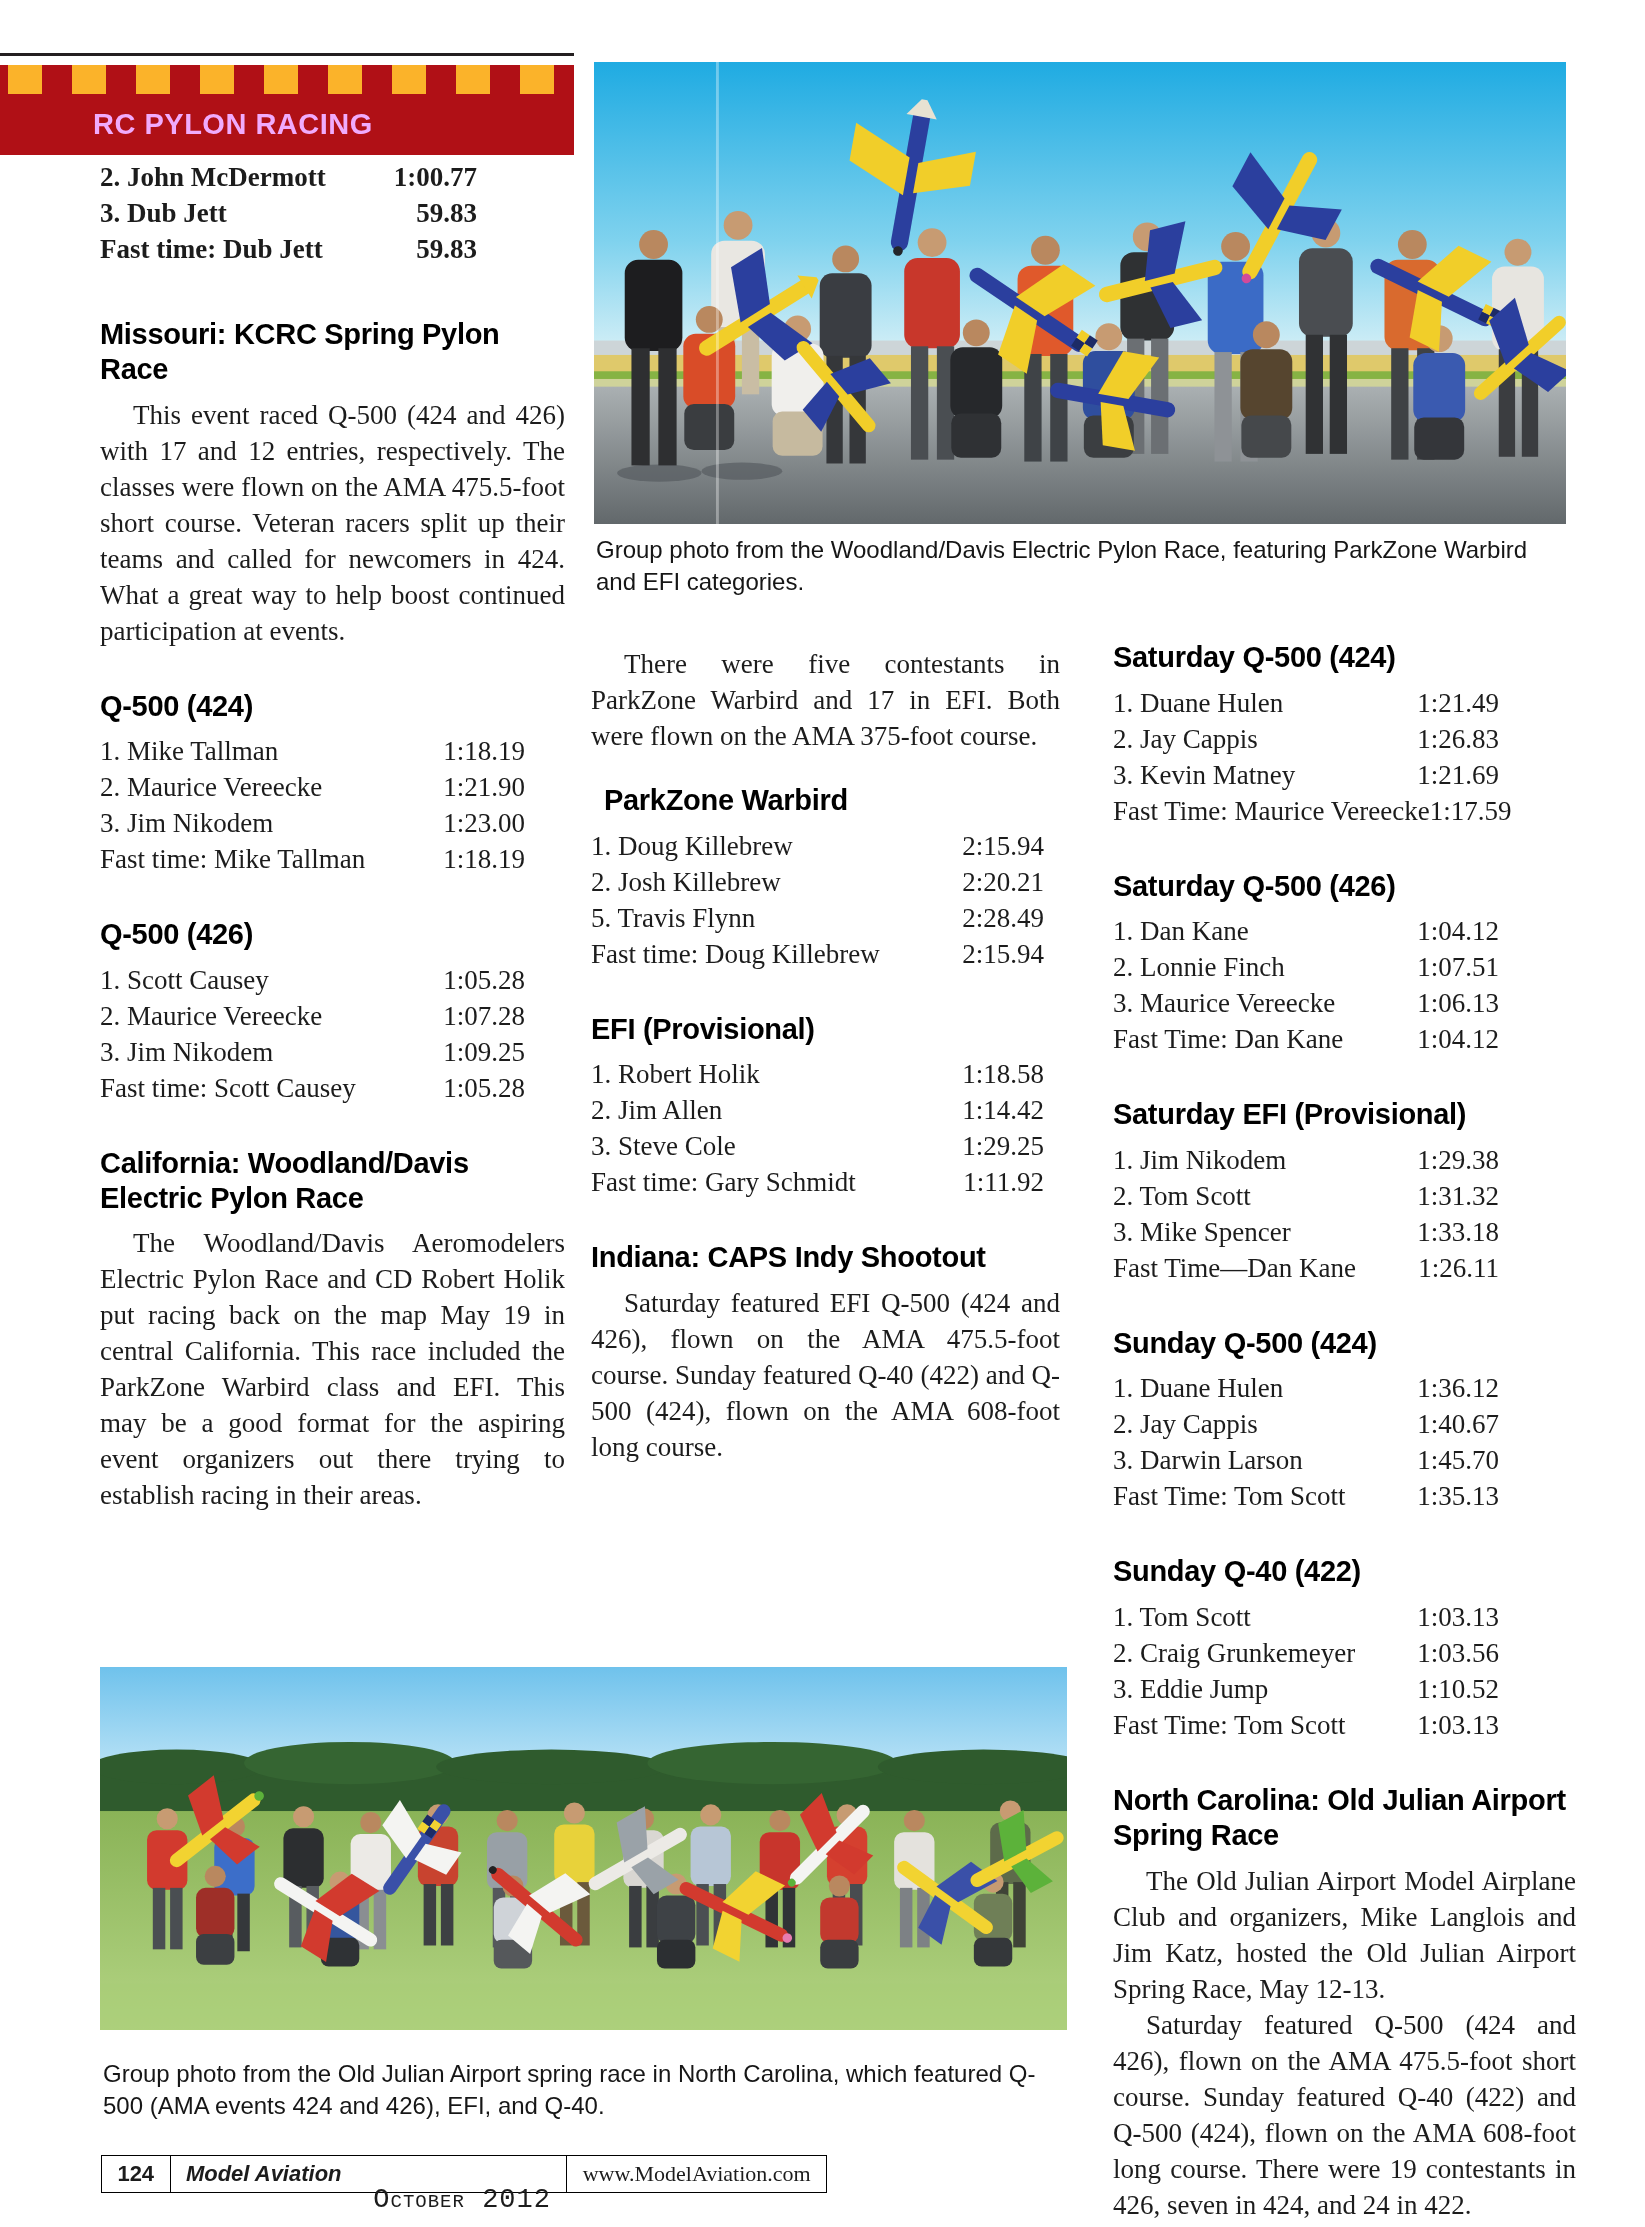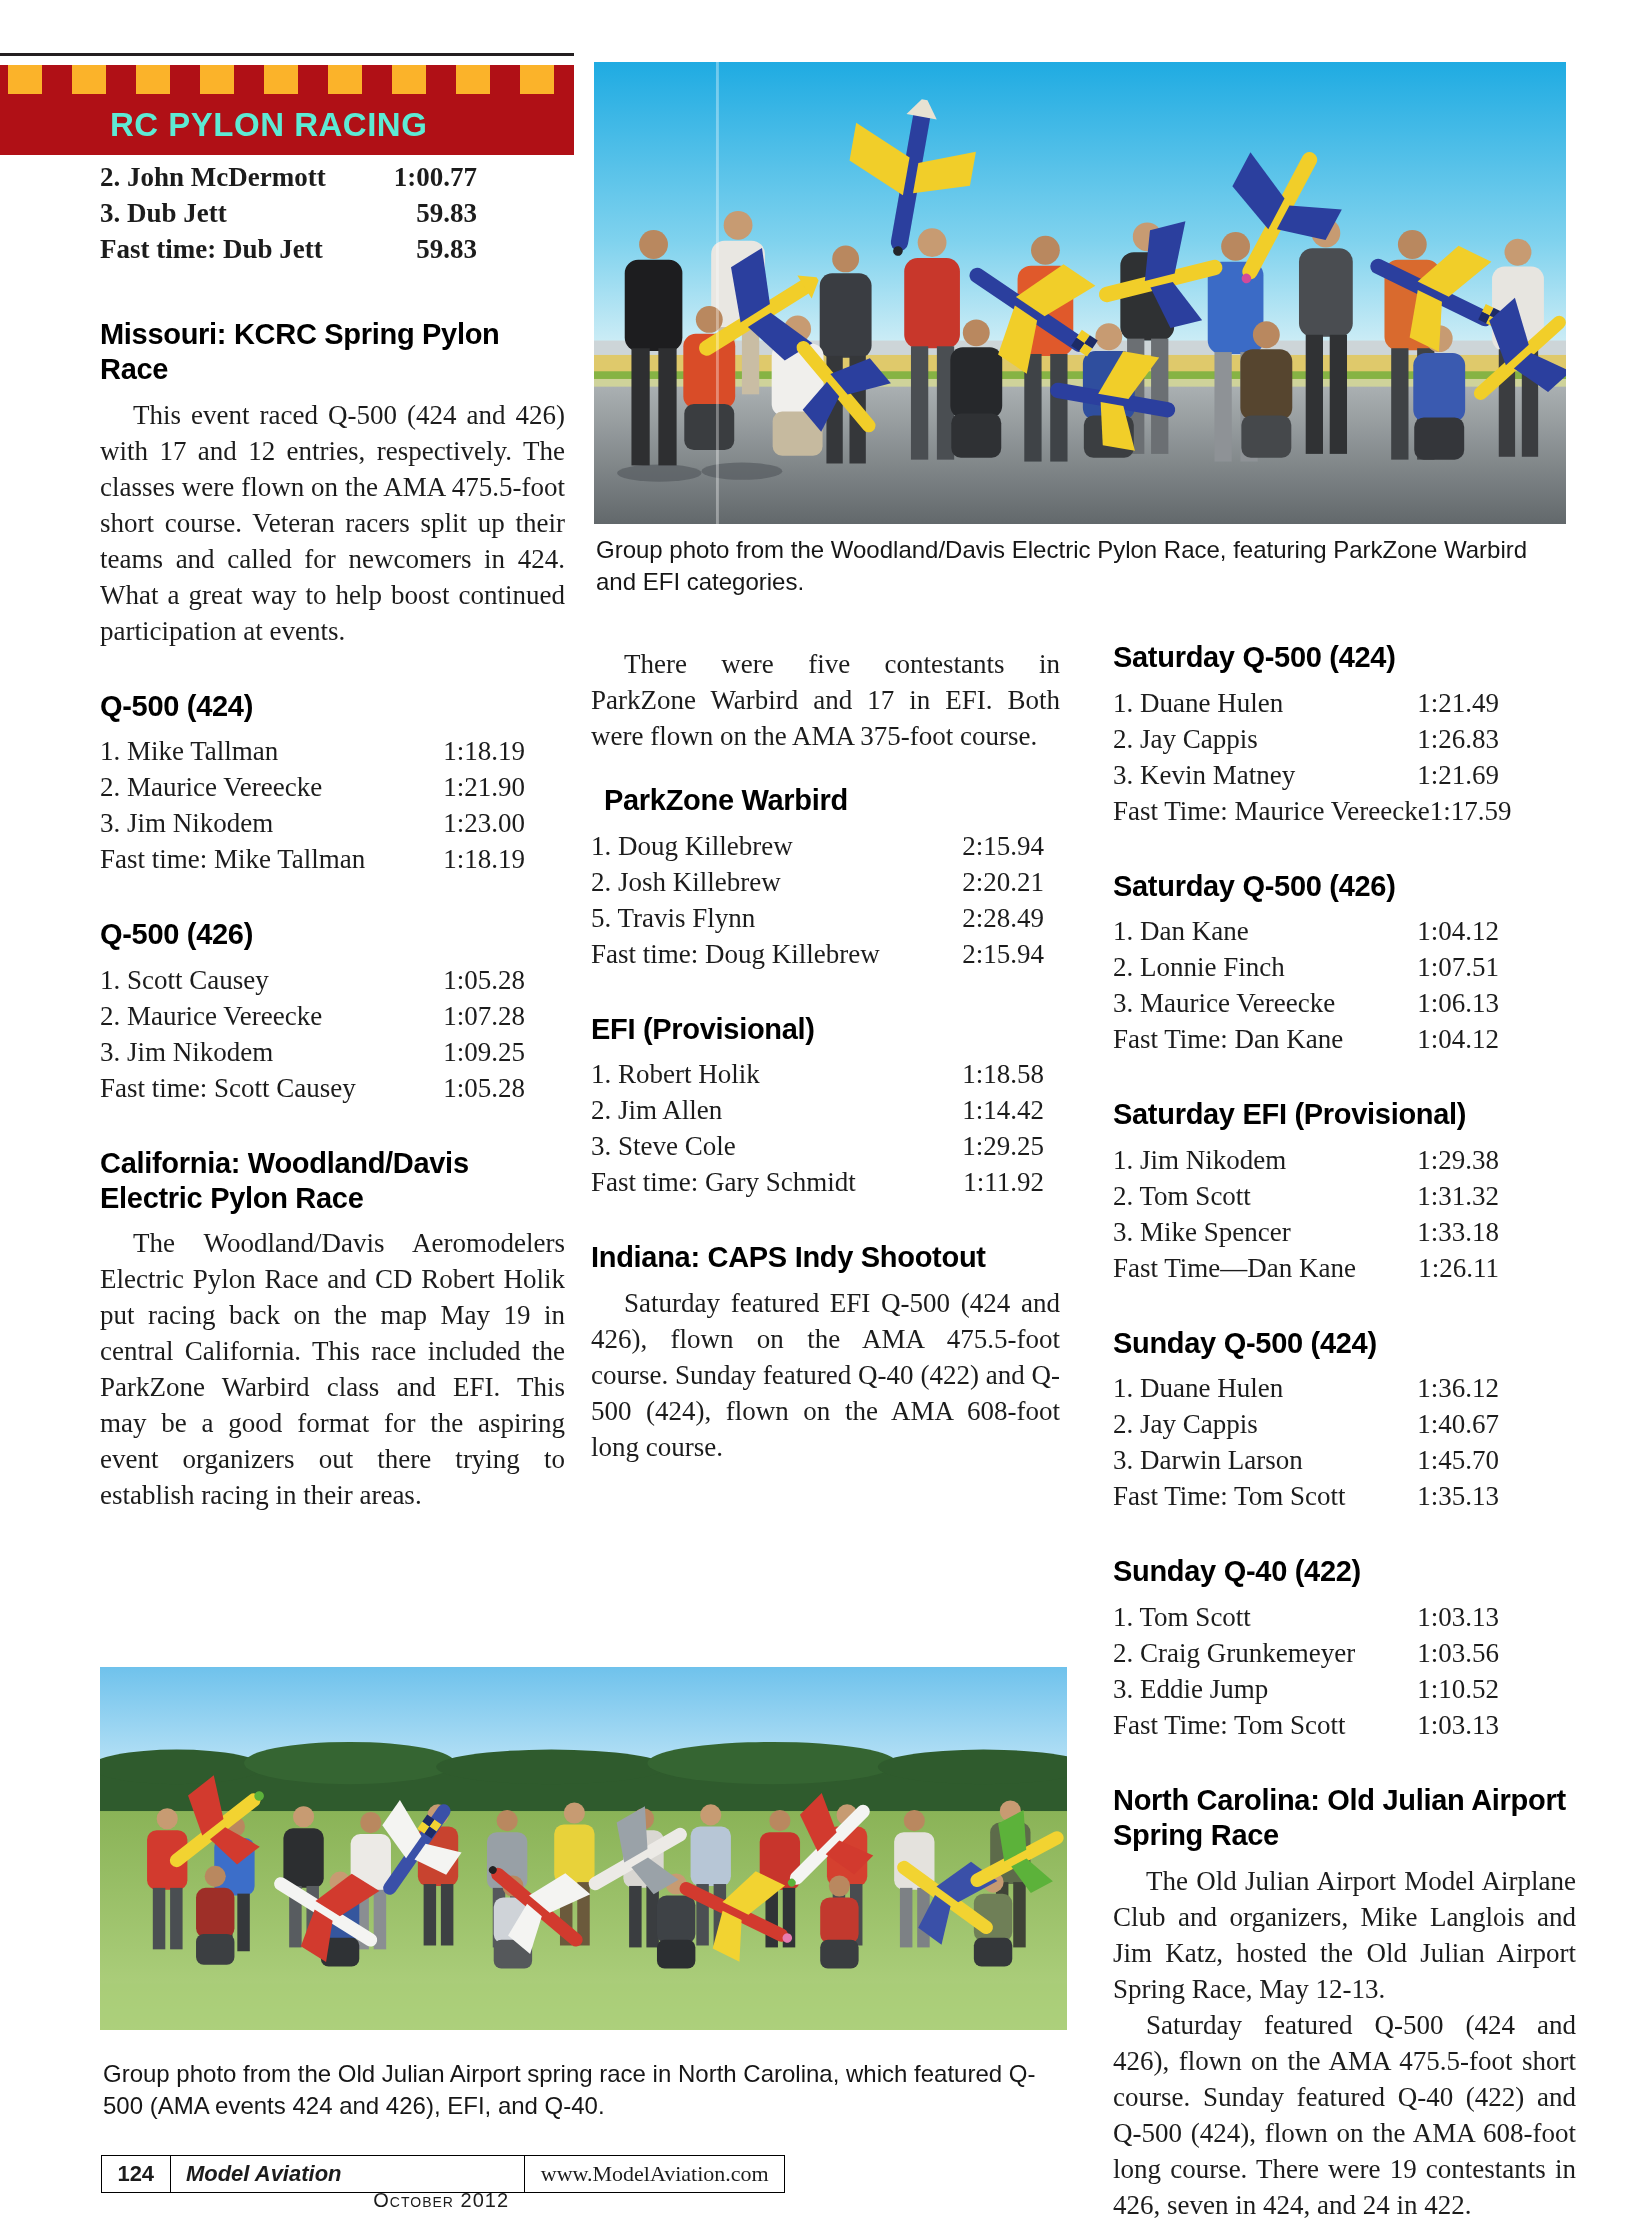--- a/index.html
+++ b/index.html
@@ -4,22 +4,22 @@
 <style>
   html,body{margin:0;padding:0;background:#e8e8e8;}
   .page{position:relative;width:1646px;height:2228px;background:#ffffff;overflow:hidden;
         font-family:"Liberation Serif", serif;color:#1c1c1c;}
   
   .toprule{position:absolute;left:0;top:53px;width:574px;height:2.9px;background:#231f20;}
   .checker{position:absolute;left:0;top:65px;width:574px;height:29px;background:#B01016;}
   .checker::after{content:"";position:absolute;left:7.7px;right:0;top:0;bottom:0;
         background:repeating-linear-gradient(90deg,#FBB32A 0 34px,rgba(0,0,0,0) 34px 64px);}
   .redbar{position:absolute;left:0;top:94px;width:574px;height:61px;background:#B01016;}
-  .redbar .title{font-family:"Liberation Sans",sans-serif;font-weight:700;font-size:33px;
-        line-height:61px;color:#5eead4;padding-left:93px;letter-spacing:0.5px;margin-left:17px;}
+  .redbar .title{font-family:"Liberation Sans",sans-serif;font-weight:700;font-size:29px;
+        line-height:61px;color:#f0abfc;padding-left:93px;letter-spacing:0.5px;}
   
   .col{position:absolute;}
   .col1{left:100px;top:159px;width:465px;}
   .col2{left:591px;top:646px;width:469px;}
   .col3{left:1113px;top:640px;width:463px;}
   .shead{font-family:"Liberation Sans",sans-serif;font-weight:700;font-size:29px;line-height:35px;
         color:#000;letter-spacing:-0.3px;margin:40px 0 9.6px 0;}
   .shead.first{margin-top:0;}
   .para{font-size:27px;line-height:36px;text-align:justify;text-indent:33px;margin:0;}
   .rtable{margin:0;}
@@ -36,21 +36,21 @@
   .caption{position:absolute;font-family:"Liberation Sans",sans-serif;font-size:24px;
         line-height:32px;color:#161616;}
   
   .footer{position:absolute;left:101px;top:2155px;height:38px;display:flex;
         border:1.9px solid #000;box-sizing:border-box;background:#fff;align-items:stretch;}
   .fcell{display:flex;align-items:center;justify-content:center;padding:0 15.4px;
         border-left:1.9px solid #000;white-space:nowrap;}
   .fcell:first-child{border-left:none;}
   .f-num{font-family:"Liberation Sans",sans-serif;font-weight:700;font-size:22px;}
   .f-mag{font-family:"Liberation Sans",sans-serif;font-weight:700;font-style:italic;font-size:22px;}
-  .f-issue{font-family:Liberation Sans, sans-serif;font-variant:small-caps;font-size:20px;letter-spacing:1px;margin-top:44px;}
+  .f-issue{font-family:Liberation Mono, monospace;font-variant:small-caps;font-size:27px;letter-spacing:1px;margin-top:44px;}
   .f-url{font-family:"Liberation Serif",serif;font-size:22px;}
 </style>
 </head>
 <body>
 
 <div class="page">
 
   <div class="toprule"></div>
   <div class="checker"></div>
   <div class="redbar">

